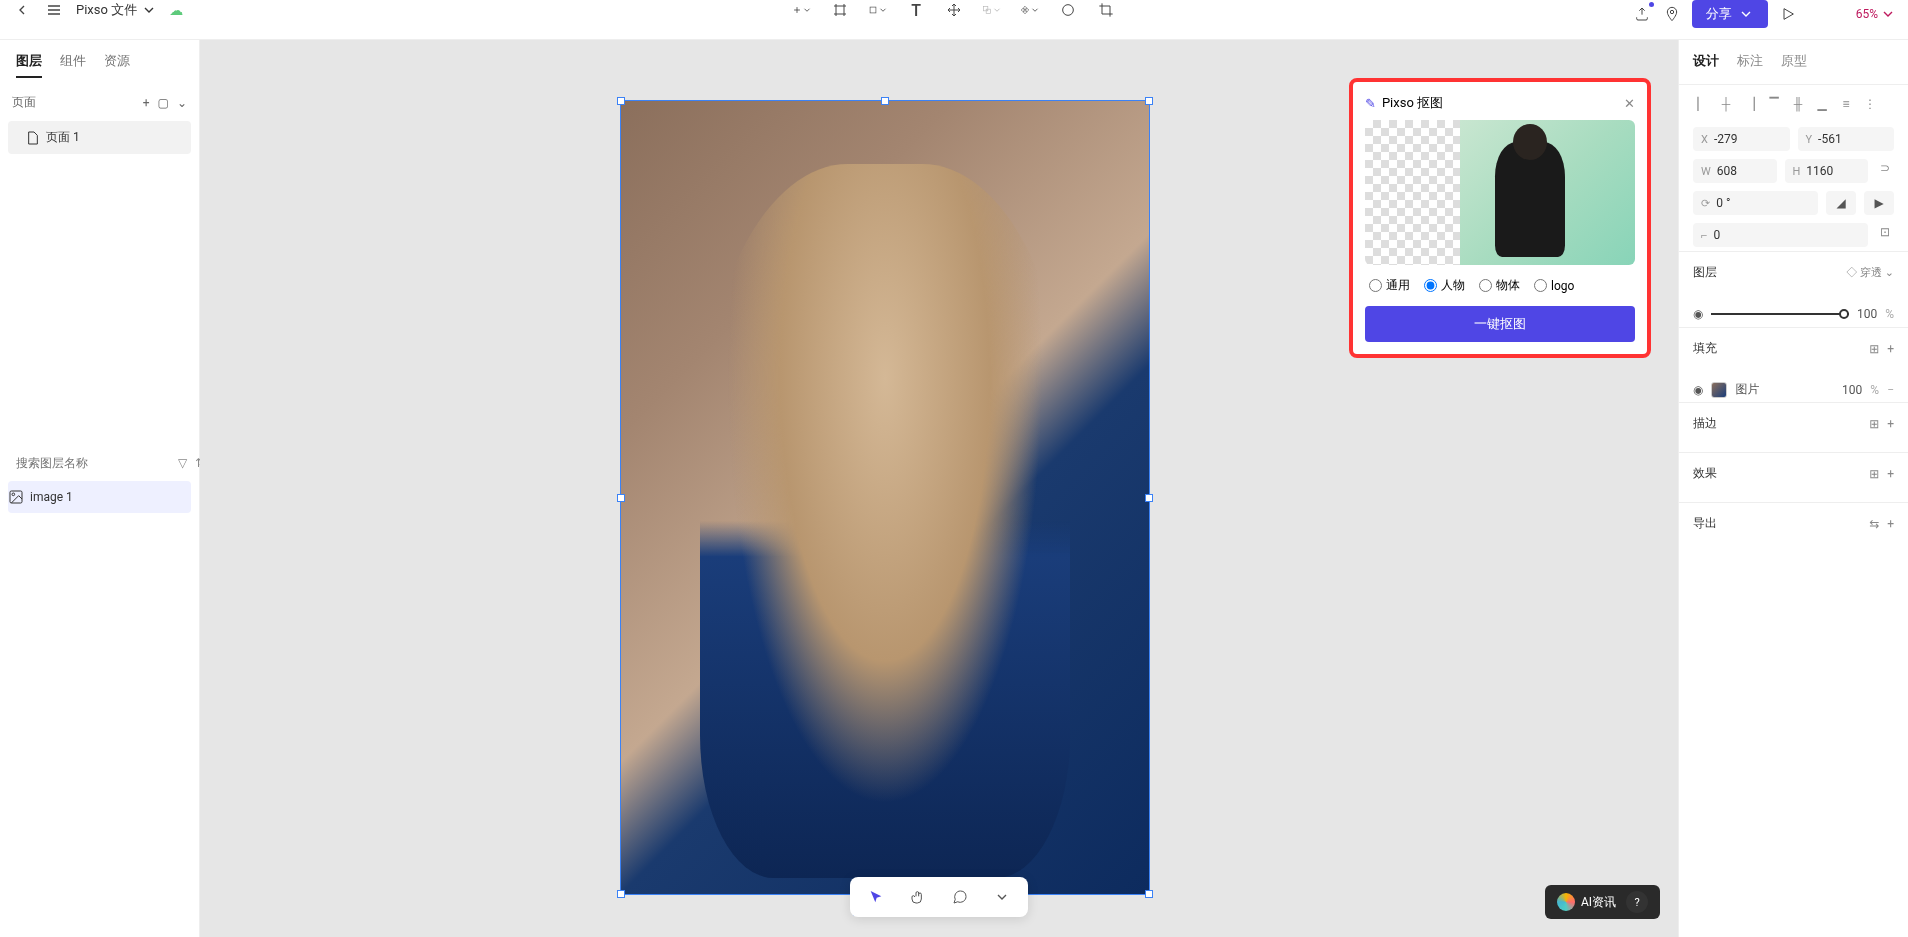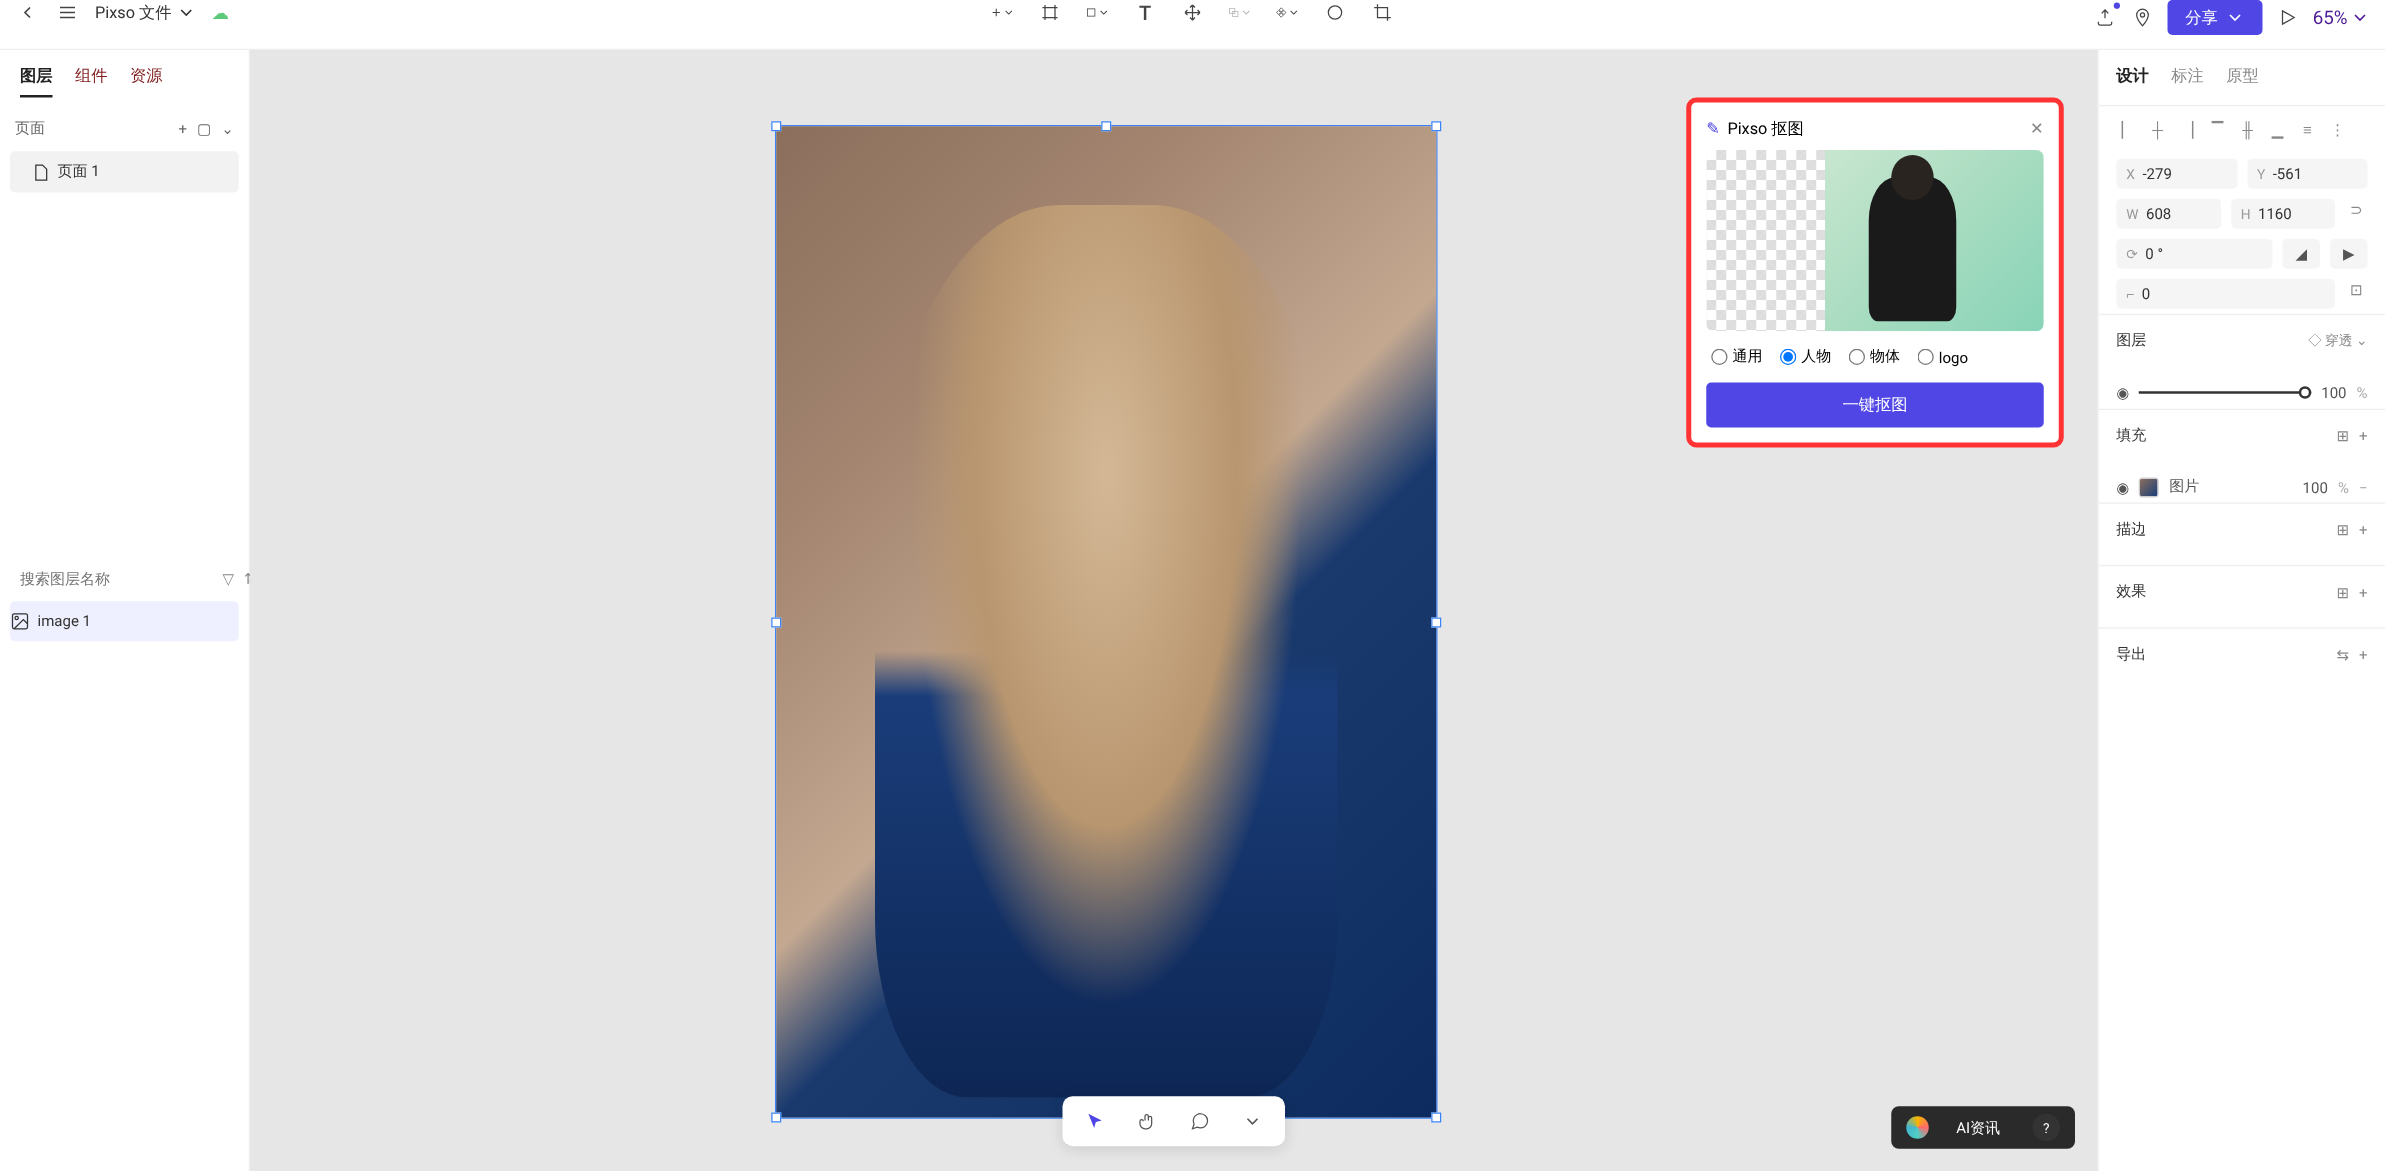--- a/index.html
+++ b/index.html
@@ -6,27 +6,27 @@
 body { width: 1908px; height: 937px; overflow: hidden; background: #fff; display: flex; flex-direction: column; }
 
 .topbar { height: 40px; display: flex; align-items: flex-start; justify-content: space-between; padding: 0 12px; border-bottom: 1px solid #eee; background: #fff; }
 .topbar-left { display: flex; align-items: center; gap: 12px; }
 .topbar-center { display: flex; align-items: center; gap: 18px; position: absolute; left: 50%; transform: translateX(-50%); }
 .topbar-right { display: flex; align-items: center; gap: 10px; }
 .icon-btn { width: 20px; height: 20px; display: flex; align-items: center; justify-content: center; cursor: pointer; color: #444; }
 .file-name { font-size: 13px; color: #333; display: flex; align-items: center; gap: 4px; }
 .cloud-icon { color: #5dca7b; font-size: 14px; }
 .share-btn { background: #4f46e5; color: #fff; padding: 5px 14px; border-radius: 4px; font-size: 13px; display: flex; align-items: center; gap: 6px; cursor: pointer; }
-.zoom-level { font-size: 15px; color: #4c1d95; display: flex; align-items: center; gap: 2px; }
+.zoom-level { font-size: 12px; color: #be185d; display: flex; align-items: center; gap: 2px; margin-left: 48px; }
 
 .main { flex: 1; display: flex; overflow: hidden; }
 
 .left-panel { width: 200px; background: #fff; border-right: 1px solid #eee; display: flex; flex-direction: column; }
 .left-tabs { display: flex; gap: 18px; padding: 12px 16px 8px; font-size: 13px; }
-.left-tabs .tab { color: #7f1d1d; cursor: pointer; padding-bottom: 6px; }
+.left-tabs .tab { color: #737373; cursor: pointer; padding-bottom: 6px; }
 .left-tabs .tab.active { color: #222; font-weight: 600; border-bottom: 2px solid #222; }
 .pages-header { display: flex; align-items: center; justify-content: space-between; padding: 8px 12px; font-size: 12px; color: #666; }
 .pages-header-icons { display: flex; gap: 8px; }
 .page-item { padding: 8px 16px; font-size: 12px; color: #333; background: #f2f2f2; border-radius: 4px; margin: 2px 8px; display: flex; align-items: flex-end; gap: 6px; }
 .spacer-flex { flex: 1; }
 .search-row { padding: 6px 10px; display: flex; align-items: center; gap: 6px; font-size: 12px; color: #999; }
 .search-row input { border: none; outline: none; flex: 1; font-size: 12px; }
 .search-icons { display: flex; gap: 8px; color: #888; }
 .layer-item { padding: 8px 0; font-size: 12px; color: #333; background: #eef0ff; border-radius: 4px; margin: 4px 8px; display: flex; align-items: center; gap: 6px; }
 
@@ -71,21 +71,21 @@
 .opacity-row { display: flex; align-items: center; gap: 8px; padding: 6px 14px; }
 .slider-track { flex: 1; height: 2px; background: #333; position: relative; }
 .slider-thumb { position: absolute; right: 0; top: -4px; width: 10px; height: 10px; background: #fff; border: 2px solid #333; border-radius: 50%; }
 .fill-row { display: flex; align-items: center; gap: 8px; padding: 4px 14px; }
 .fill-swatch { width: 16px; height: 16px; border-radius: 3px; background: linear-gradient(135deg, #8b6f5c, #1a3d7a); border: 1px solid #ccc; }
 
 .floating-toolbar { position: absolute; left: 50%; bottom: 20px; transform: translateX(-50%); background: #fff; border-radius: 8px; box-shadow: 0 2px 12px rgba(0,0,0,0.12); display: flex; align-items: center; padding: 8px 14px; gap: 18px; }
 .ft-btn { width: 24px; height: 24px; display: flex; align-items: center; justify-content: center; cursor: pointer; border-radius: 4px; color: #555; }
 .ft-btn.active { color: #4f46e5; }
 
-.watermark { position: absolute; right: 18px; bottom: 18px; background: #2a2a2a; color: #fff; padding: 6px 12px; border-radius: 6px; font-size: 12px; display: flex; align-items: center; gap: 22px; }
+.watermark { position: absolute; right: 18px; bottom: 18px; background: #2a2a2a; color: #fff; padding: 6px 12px; border-radius: 6px; font-size: 12px; display: flex; align-items: center; gap: 6px; }
 .wm-icon { width: 18px; height: 18px; background: conic-gradient(#f7b500, #ff6b6b, #4ecdc4, #45b7d1, #f7b500); border-radius: 50%; }
 .help-bubble { width: 22px; height: 22px; background: #333; color: #fff; border-radius: 50%; display: flex; align-items: center; justify-content: center; margin-left: 4px; font-size: 11px; }
 
 svg { width: 16px; height: 16px; }
 </style>
 </head>
 <body>
 
 <div class="topbar">
   <div class="topbar-left">

